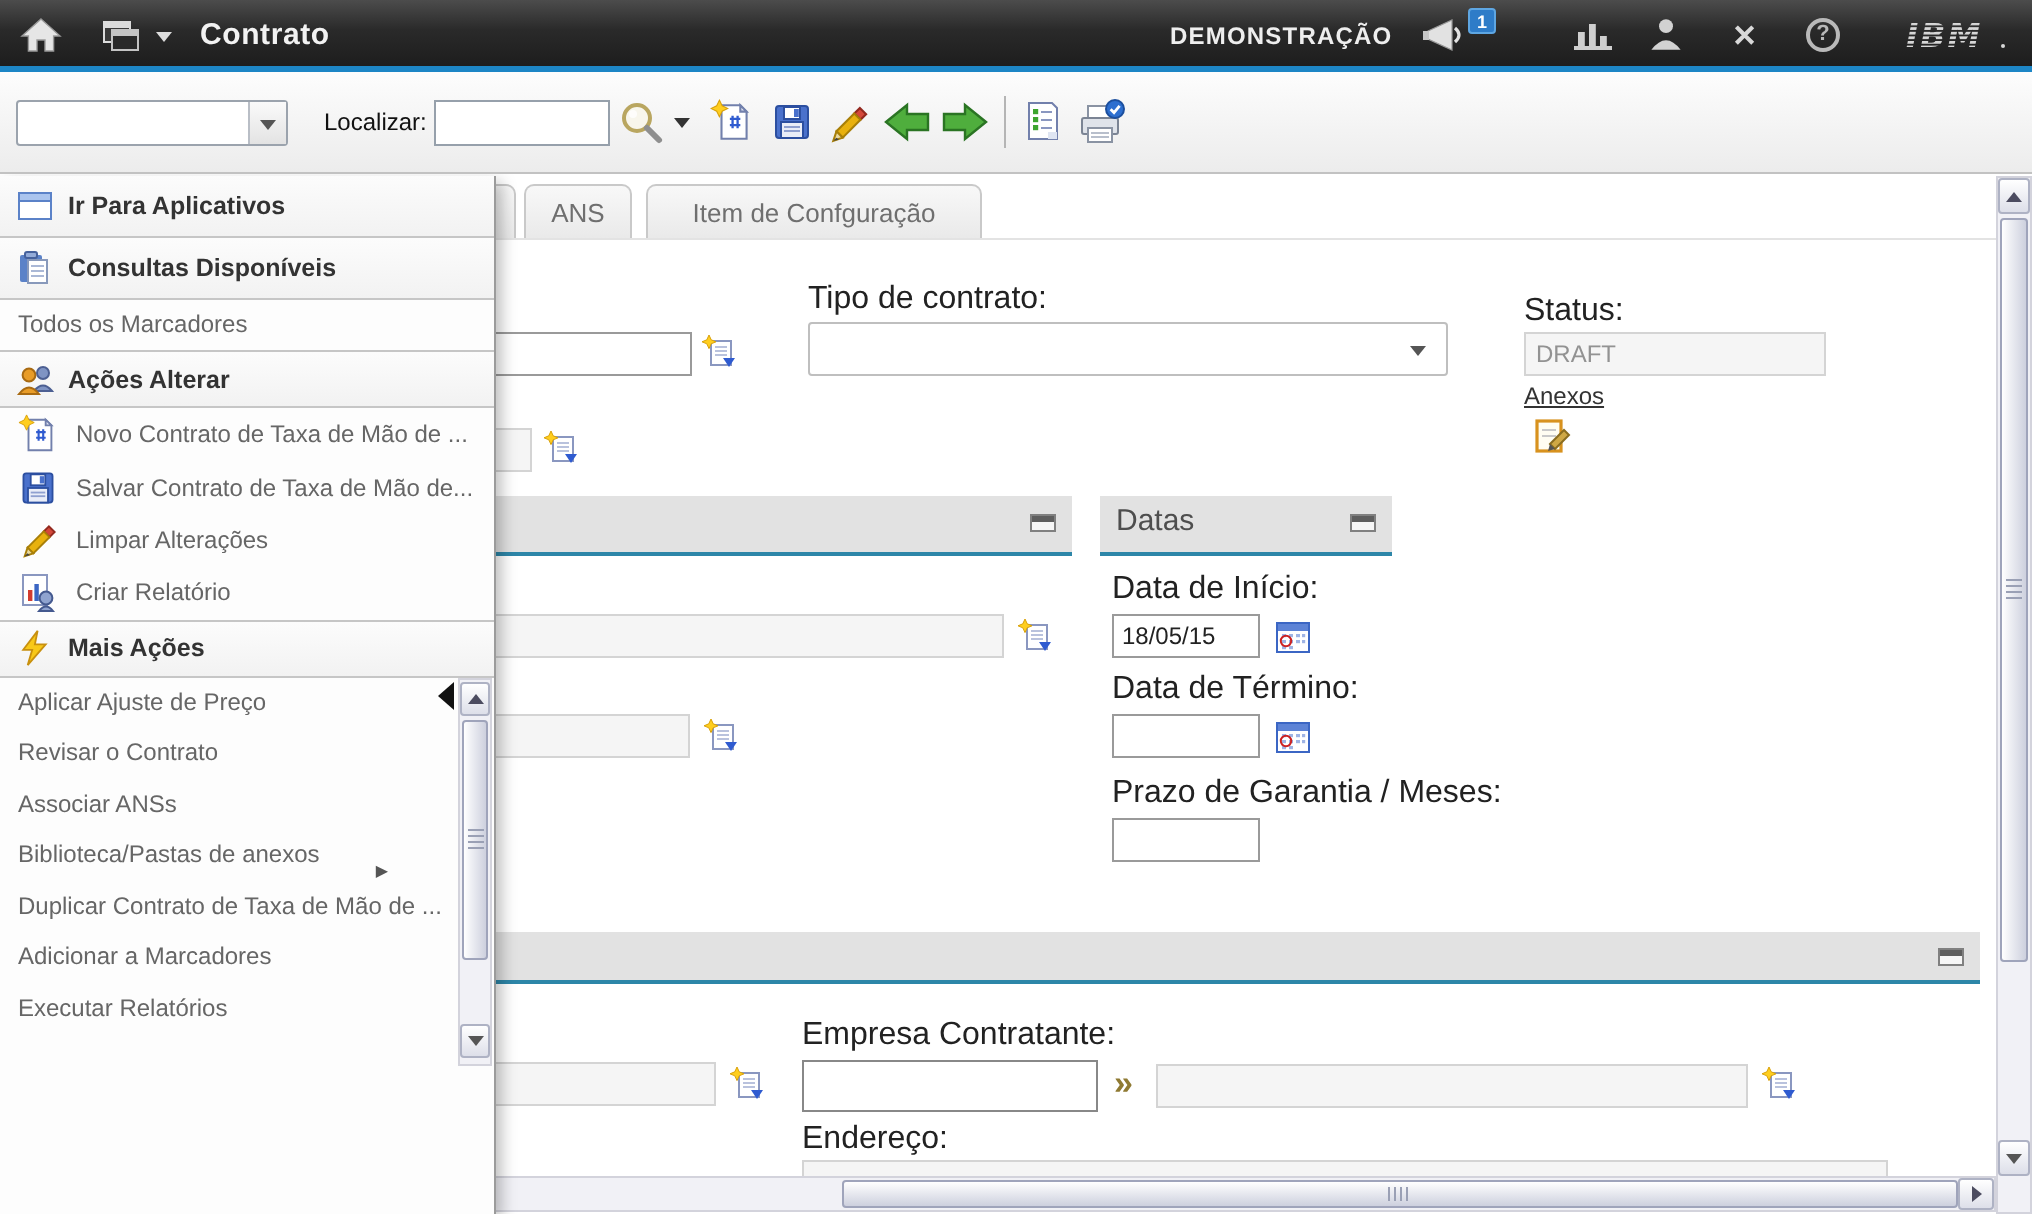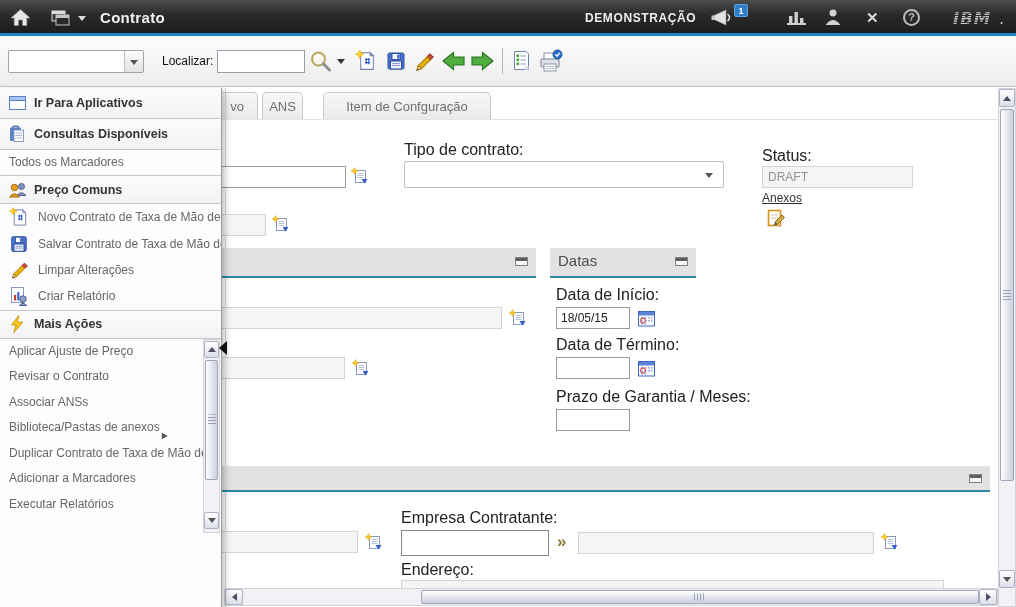--- a/index.html
+++ b/index.html
@@ -35,21 +35,21 @@
   .win{position:absolute;background:#fff;border:1px solid #9a9a9a;height:22px;font:12px "Liberation Sans",sans-serif;padding:0 4px;color:#222}
   .sec-hdr{position:absolute;height:30px;background:#e2e2e2;border-bottom:2px solid #2d86a8}
   .sec-hdr .t{position:absolute;left:8px;top:4px;font-size:15px;color:#4e4e4e}
   .min-box{position:absolute;width:13px;height:9px;border:1px solid #808080;background:#f6f6f6}
   .min-box i{display:block;height:3px;background:#5e5e5e}
   .dd{position:absolute;background:#fff;border:1px solid #bfbfbf;border-radius:2px}
   .chev2{position:absolute;color:#8f7a33;font-size:17px;font-weight:bold;line-height:18px}
   .link{position:absolute;color:#333;text-decoration:underline;font-size:12px}
 
   
-  #sidebar{left:0;top:88px;width:222px;height:519px;background:#fdfdfd;border-right:1px solid #9b9b9b;box-shadow:3px 3px 7px rgba(0,0,0,.25);z-index:60;overflow:hidden}
+  #sidebar{left:0;top:88px;width:248px;height:519px;background:#fdfdfd;border-right:1px solid #9b9b9b;box-shadow:3px 3px 7px rgba(0,0,0,.25);z-index:60;overflow:hidden}
   .m-hdr{position:relative;border-bottom:1px solid #c6c6c6;background:linear-gradient(#fcfcfc,#f2f2f2)}
   .m-hdr .hl{position:absolute;left:34px;top:50%;transform:translateY(-50%);font-weight:bold;font-size:12.5px;color:#333}
   .m-hdr .hi{position:absolute;left:8px;top:50%;transform:translateY(-50%)}
   .m-item{position:relative;height:25px;line-height:25px;color:#666;padding-left:9px;font-size:12px}
   .m-act{position:relative;height:26.4px;color:#666;font-size:12px}
   .m-act .al{position:absolute;left:38px;top:50%;transform:translateY(-50%);white-space:nowrap}
   .m-act .ai{position:absolute;left:9px;top:50%;transform:translateY(-50%)}
   .m-group{border-bottom:1px solid #c6c6c6}
   #more-list .m-item{height:25.5px;line-height:25.5px}
   .sub-arrow{position:absolute;right:34px;top:8px;color:#555;font-size:8px}
@@ -63,21 +63,21 @@
   .grip-v{position:absolute;left:50%;top:50%;width:8px;height:11px;transform:translate(-50%,-50%);background:repeating-linear-gradient(#9aa0b5 0 1px,transparent 1px 3px)}
 
   .collapse-handle{position:absolute;left:219px;top:341px;width:0;height:0;border-top:7px solid transparent;border-bottom:7px solid transparent;border-right:8px solid #111;z-index:70}
 </style>
 </head>
 <body>
 
 <div id="content" class="abs">
 
   <div class="tab" style="left:180px;width:78px;text-align:right;padding-right:13px"><span>vo</span></div>
-  <div class="tab" style="left:262px;width:41px"><span>ANS</span></div>
+  <div class="tab" style="left:262px;width:54px"><span>ANS</span></div>
   <div class="tab" style="left:323px;width:168px"><span>Item de Confguração</span></div>
   <div class="abs" style="left:224px;top:119px;width:774px;height:1px;background:#e3e3e3"></div>
   <div class="abs" style="left:225px;top:88px;width:1px;height:519px;background:#d8d8d8"></div>
 
   <input class="win abs" style="left: 180px; top: 166px; width: 166px;" value="">
   <span class="abs" style="left:351px;top:167px">
     <svg width="19" height="19" viewBox="0 0 19 19">
         <rect x="4.5" y="3.5" width="10" height="12" fill="#fff" stroke="#8a97c0"></rect>
         <line x1="6.5" y1="6.5" x2="12.5" y2="6.5" stroke="#b9c2dd"></line>
         <line x1="6.5" y1="8.5" x2="12.5" y2="8.5" stroke="#b9c2dd"></line>
@@ -289,21 +289,21 @@
 
   <div class="m-hdr" style="height:28px">
     <span class="hi">
       <svg width="20" height="18" viewBox="0 0 20 18">
           <circle cx="13.5" cy="5.5" r="3" fill="#7f94c4" stroke="#4c5f92"></circle>
           <path d="M9 14.5 q4.5 -5.5 9 0 Z" fill="#7f94c4" stroke="#4c5f92"></path>
           <circle cx="6.5" cy="6.5" r="3.2" fill="#e89c28" stroke="#a86a12"></circle>
           <path d="M1.5 16 q5 -6.5 10 0 Z" fill="#e89c28" stroke="#a86a12"></path>
         </svg>
     </span>
-    <span class="hl">Preço Comuns</span>
+    <span class="hl">Ações Alterar</span>
   </div>
 
   <div class="m-group">
     <div class="m-act">
       <span class="ai">
         <svg width="21" height="21" viewBox="0 0 22 22">
             <path d="M5.5 3.5 H14.5 L17.5 6.5 V19.5 H5.5 Z" fill="#fff" stroke="#7280ac"></path>
             <path d="M14.5 3.5 V6.5 H17.5 Z" fill="#dfe5f2" stroke="#7280ac"></path>
             <path d="M9.5 10 h5 M9.5 13 h5 M10.8 8.5 v6 M13.2 8.5 v6" stroke="#2f5bd0" stroke-width="1.1"></path>
             <path d="M4.5 1 L5.8 3.7 L8.5 5 L5.8 6.3 L4.5 9 L3.2 6.3 L0.5 5 L3.2 3.7 Z" fill="#ffce1f" stroke="#d9a10a" stroke-width=".5"></path>

